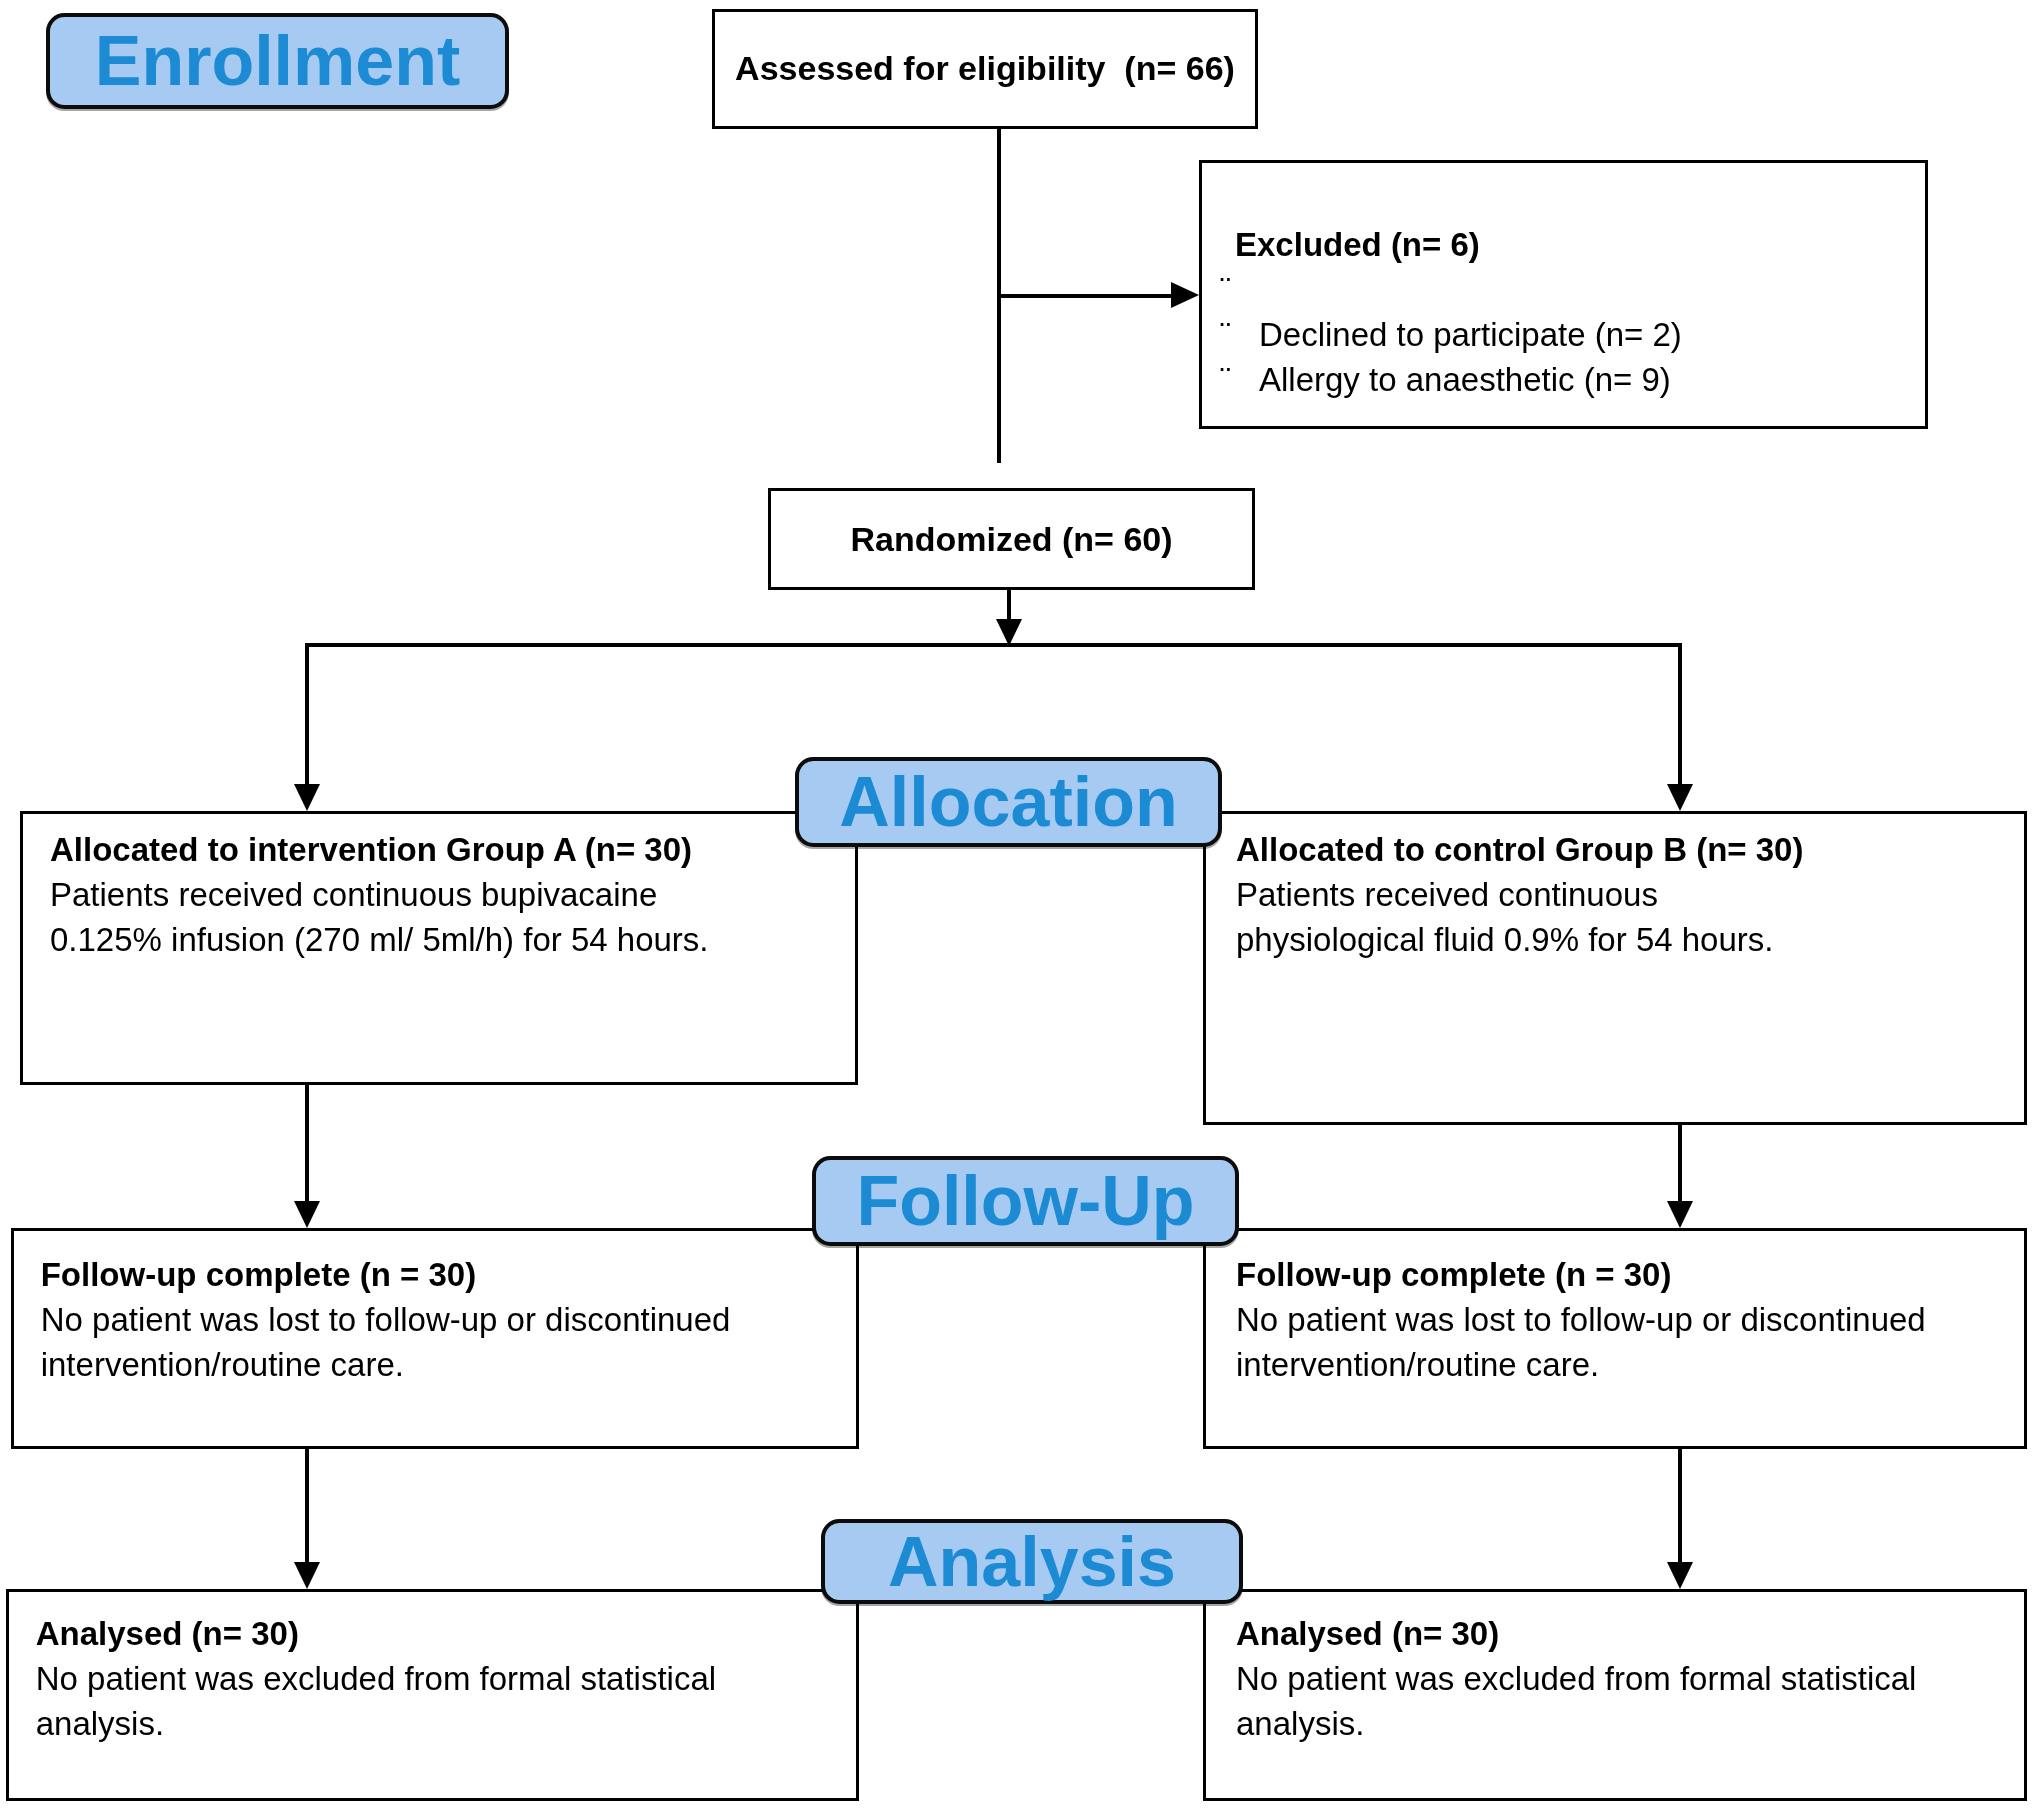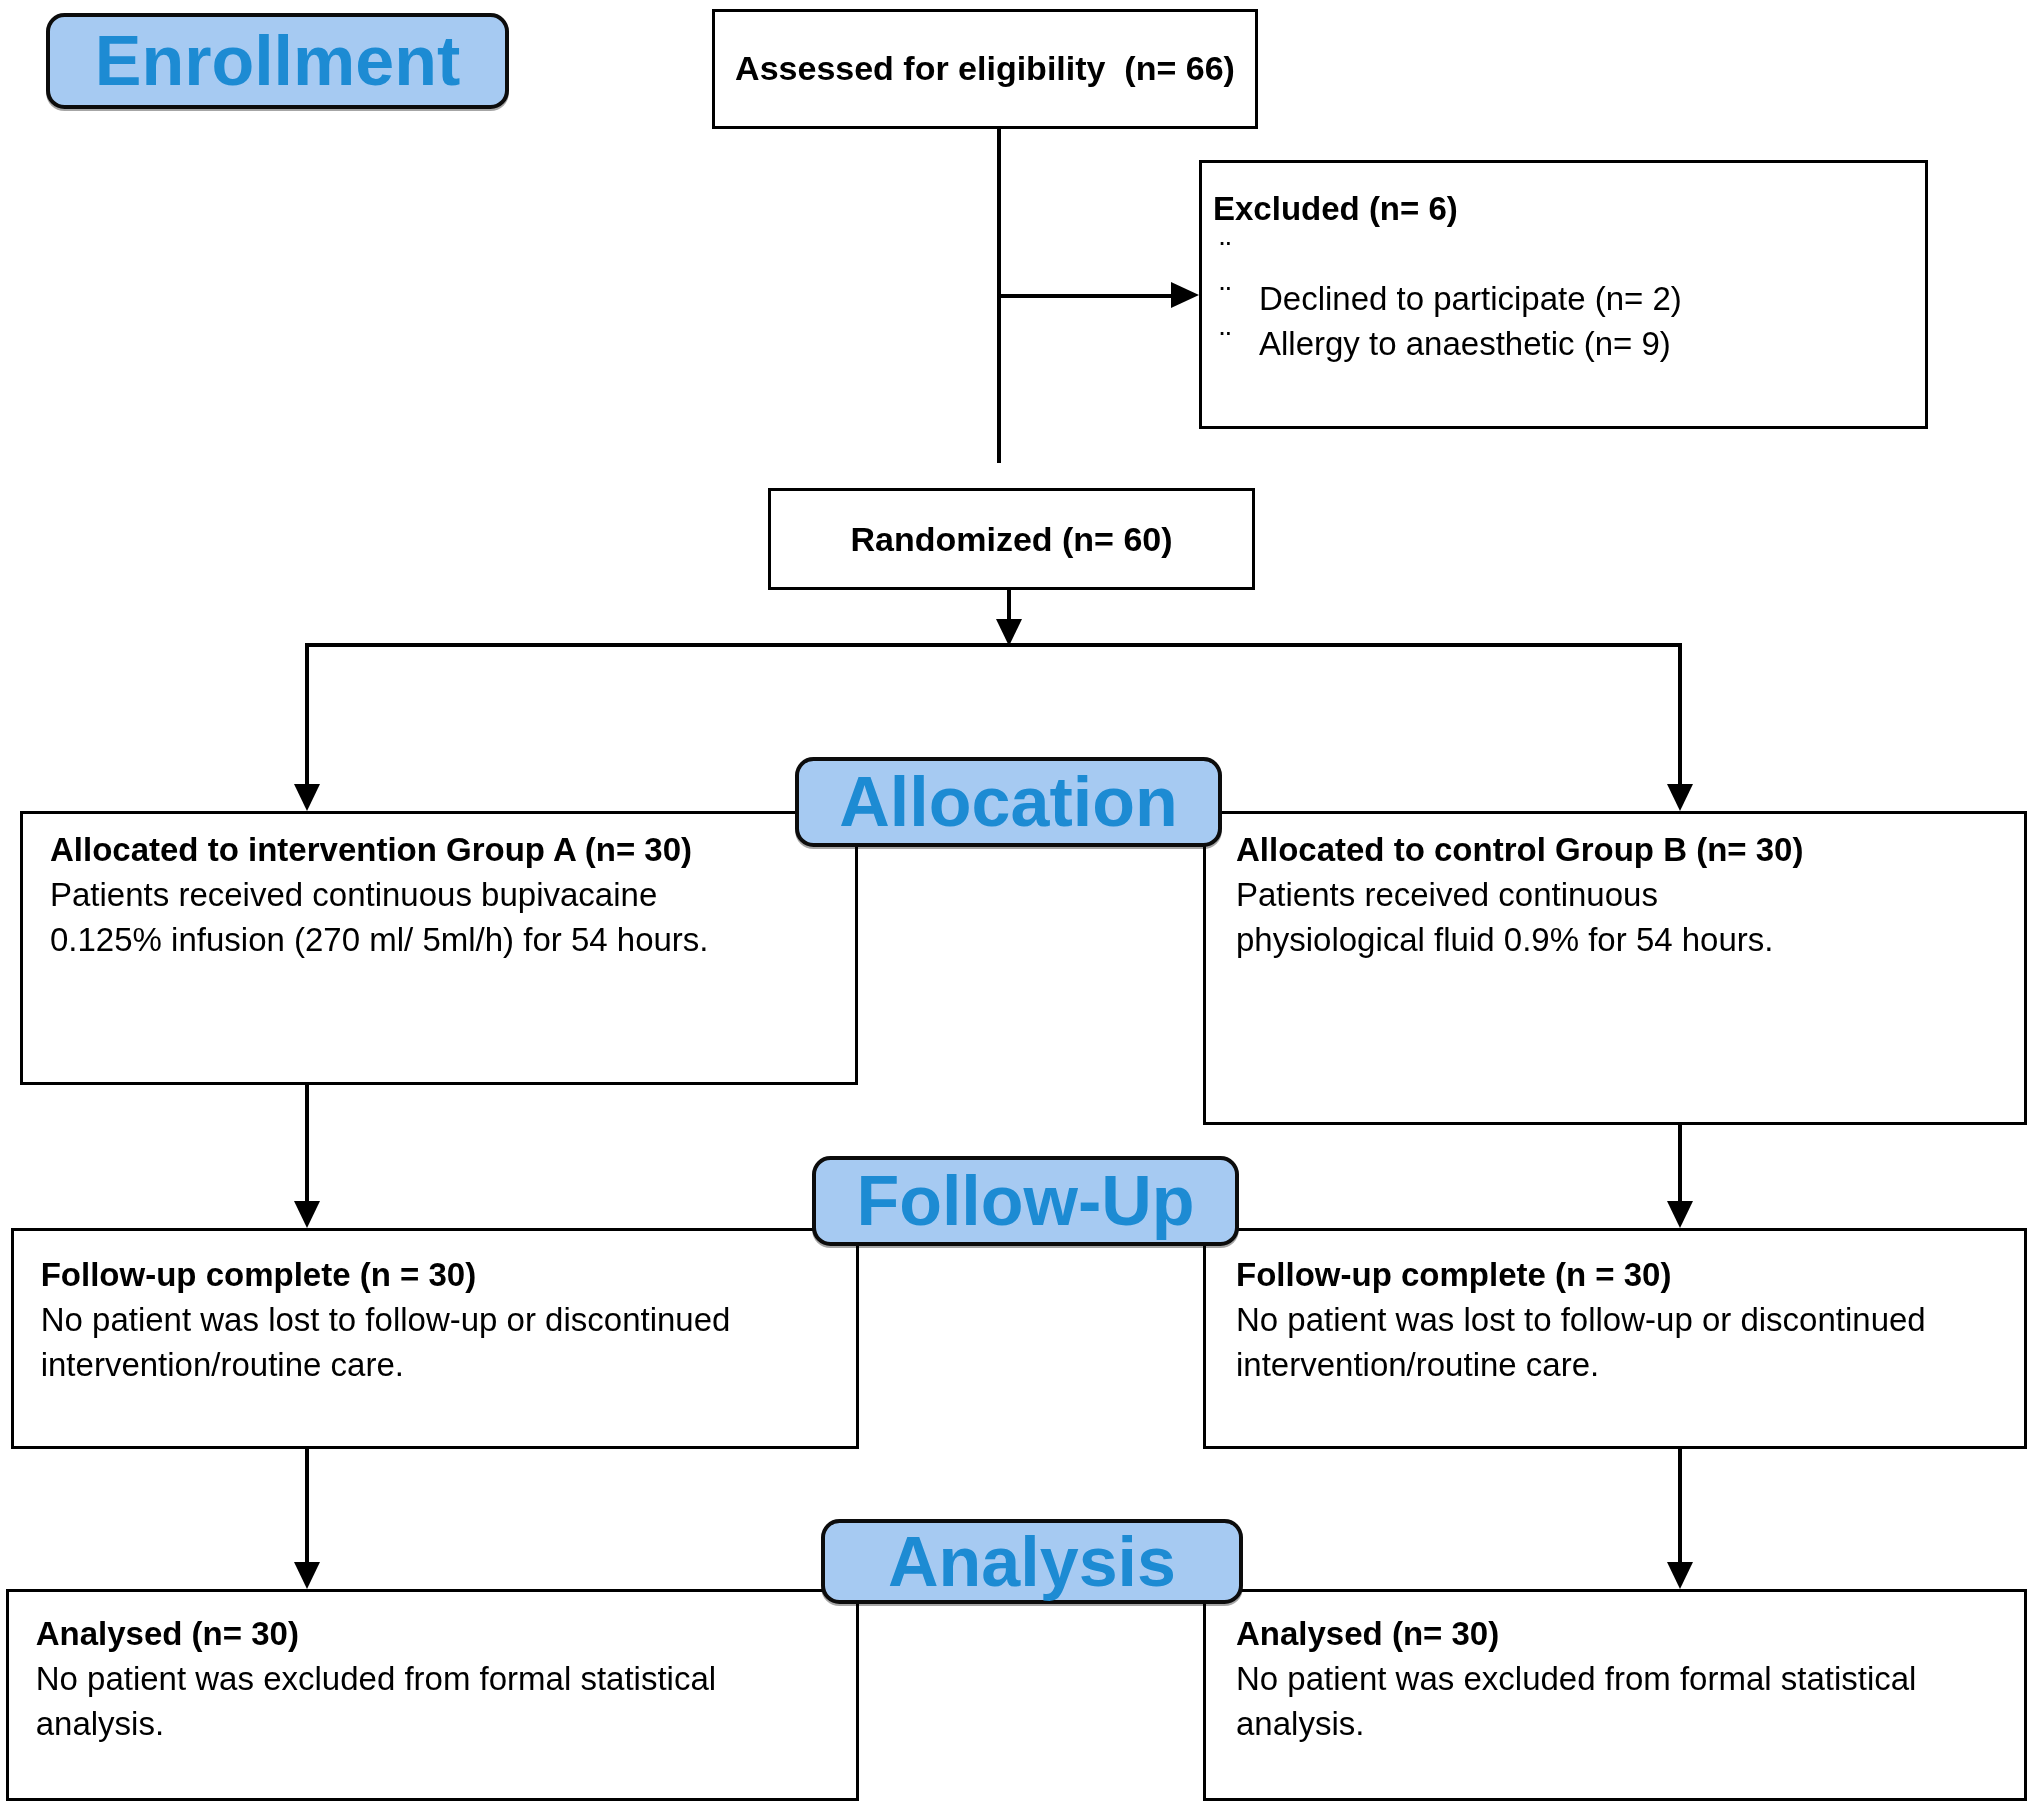--- a/index.html
+++ b/index.html
@@ -47,21 +47,21 @@
     border-right:13.5px solid transparent;
     border-top:27px solid #000;
   }
   .arrow-right{
     position:absolute;width:0;height:0;z-index:3;
     border-top:13.5px solid transparent;
     border-bottom:13.5px solid transparent;
     border-left:28.5px solid #000;
   }
   
-  .ex-title{font-weight:bold;white-space:pre-wrap;display:block;padding-left:11px;}
+  .ex-title{font-weight:bold;white-space:pre-wrap;display:block;padding-left:33px;margin-top:36px;}
   .ex-item{display:flex;padding-left:18px;}
   .ex-bullet{width:39px;flex:0 0 39px;font-size:33px;}
   .ex-text{white-space:pre-wrap;}
 </style>
 </head>
 <body>
 
 <div id="canvas">
 
   <div class="vline" style="left:997px;top:128px;width:3.6px;height:335px;"></div>

